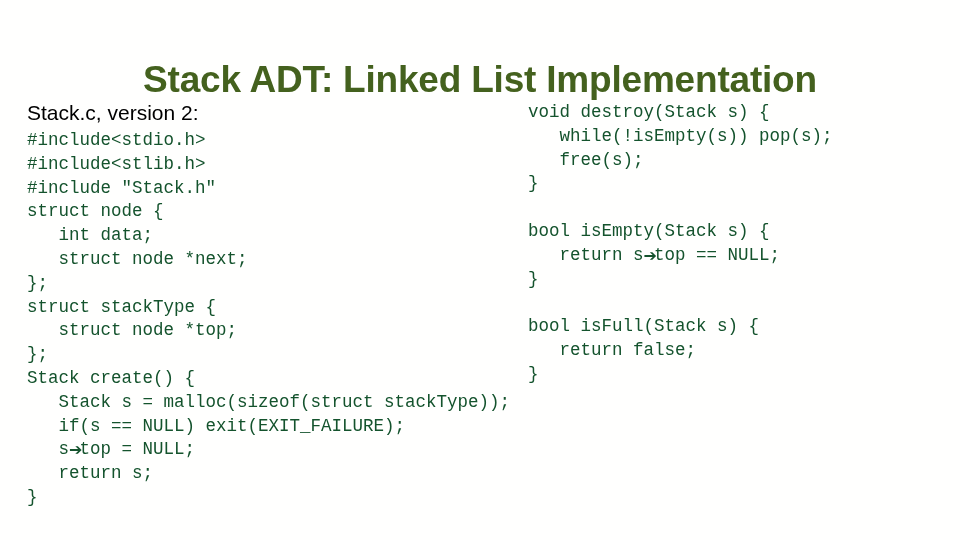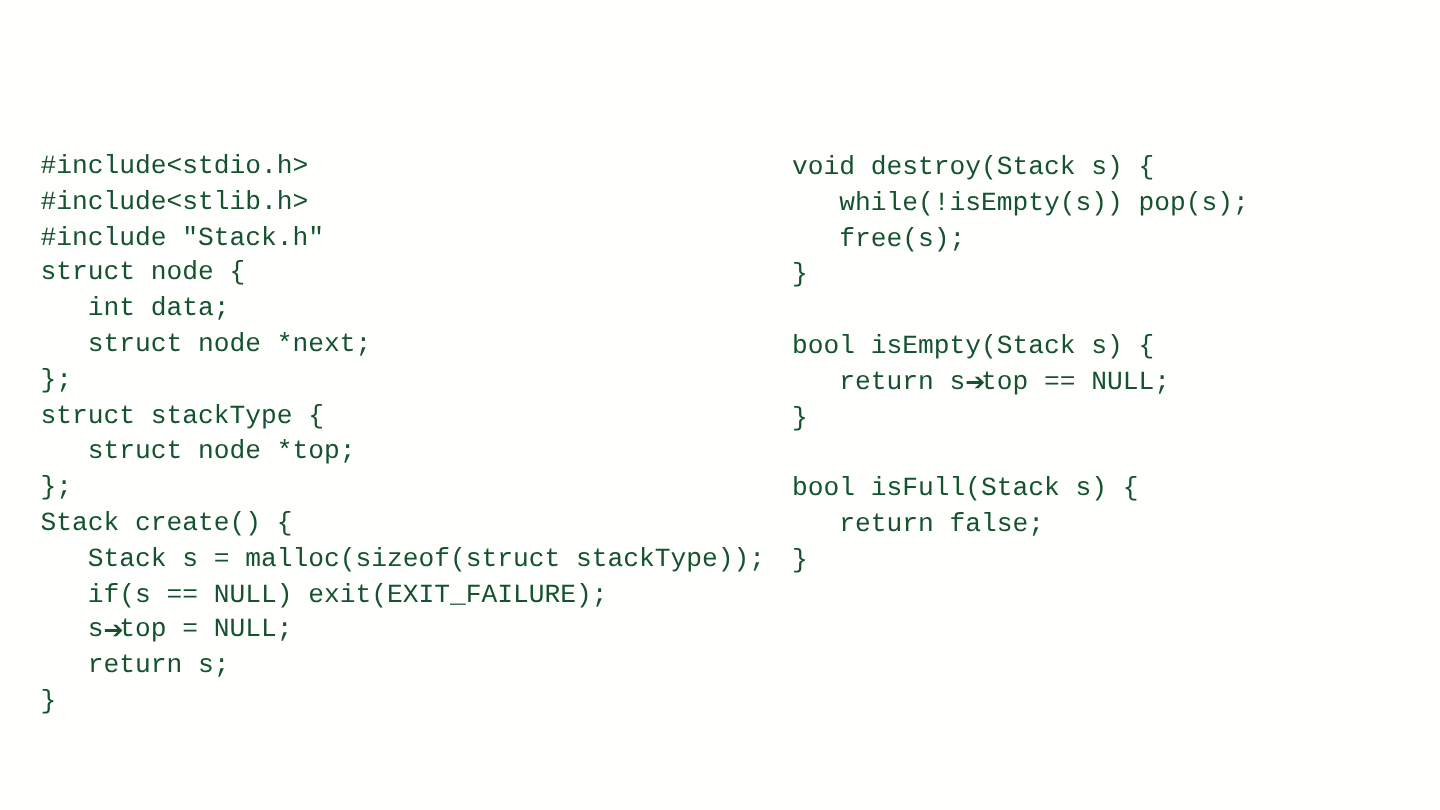--- a/index.html
+++ b/index.html
@@ -93,22 +93,24 @@
     left: 528px;
     top: 101px;
     width: 420px;
   }
 </style>
 </head>
 <body style="background: rgb(255, 255, 254);">
 
 <div class="slide">
 
+  <h1 class="slide-title" style="color: rgb(68, 97, 30);">Stack ADT: Linked List Implementation</h1>
 
   <div class="left-col">
+    <div class="subtitle">Stack.c, version 2:</div>
     <div class="code-block" id="left-code"><div class="code-line">#include&lt;stdio.h&gt;</div><div class="code-line">#include&lt;stlib.h&gt;</div><div class="code-line">#include "Stack.h"</div><div class="code-line">struct node {</div><div class="code-line">   int data;</div><div class="code-line">   struct node *next;</div><div class="code-line">};</div><div class="code-line">struct stackType {</div><div class="code-line">   struct node *top;</div><div class="code-line">};</div><div class="code-line">Stack create() {</div><div class="code-line">   Stack s = malloc(sizeof(struct stackType));</div><div class="code-line">   if(s == NULL) exit(EXIT_FAILURE);</div><div class="code-line"><span>   s</span><span class="arrow-glyph">➔</span>top = NULL;</div><div class="code-line">   return s;</div><div class="code-line">}</div></div>
   </div>
 
   <div class="right-col">
     <div class="code-block" id="right-code"><div class="code-line">void destroy(Stack s) {</div><div class="code-line">   while(!isEmpty(s)) pop(s);</div><div class="code-line">   free(s);</div><div class="code-line">}</div><div class="code-line blank">&nbsp;</div><div class="code-line">bool isEmpty(Stack s) {</div><div class="code-line"><span>   return s</span><span class="arrow-glyph">➔</span>top == NULL;</div><div class="code-line">}</div><div class="code-line blank">&nbsp;</div><div class="code-line">bool isFull(Stack s) {</div><div class="code-line">   return false;</div><div class="code-line">}</div></div>
   </div>
 
 </div>
 
 </body></html>

